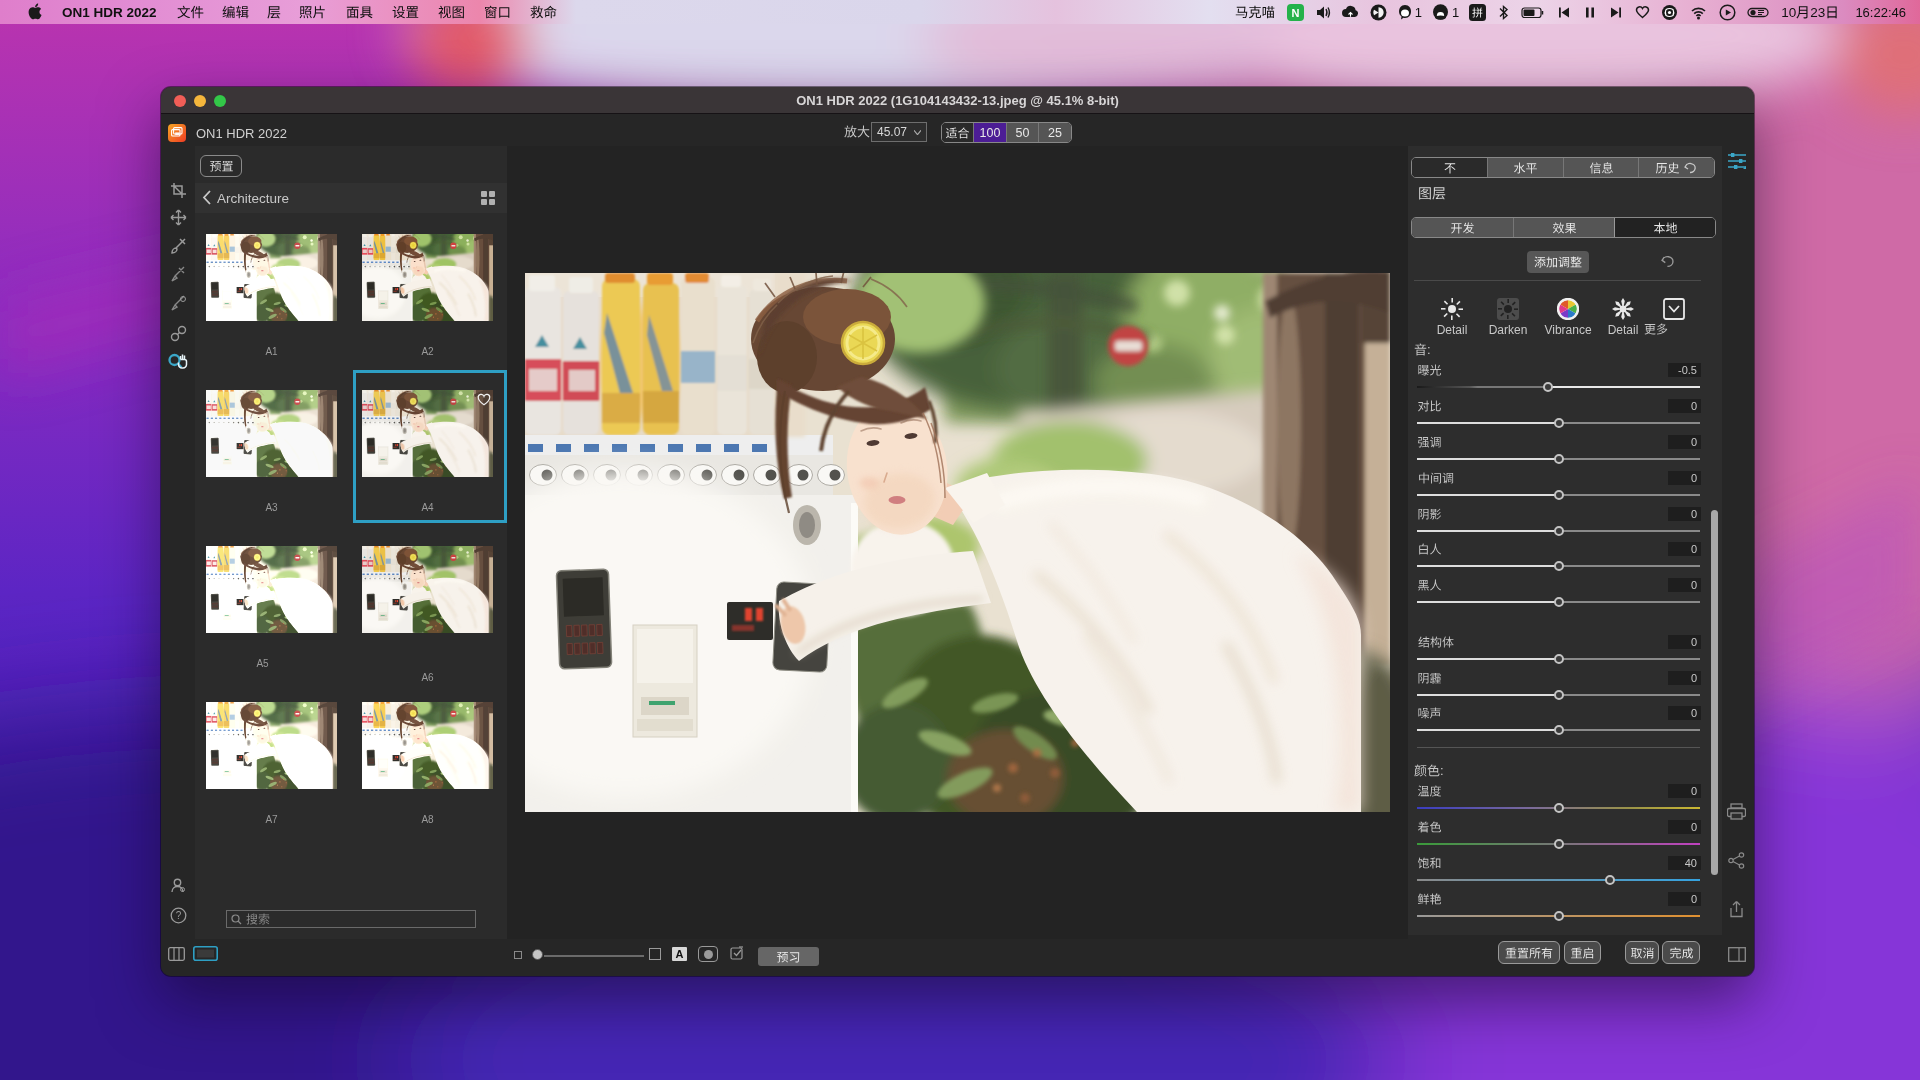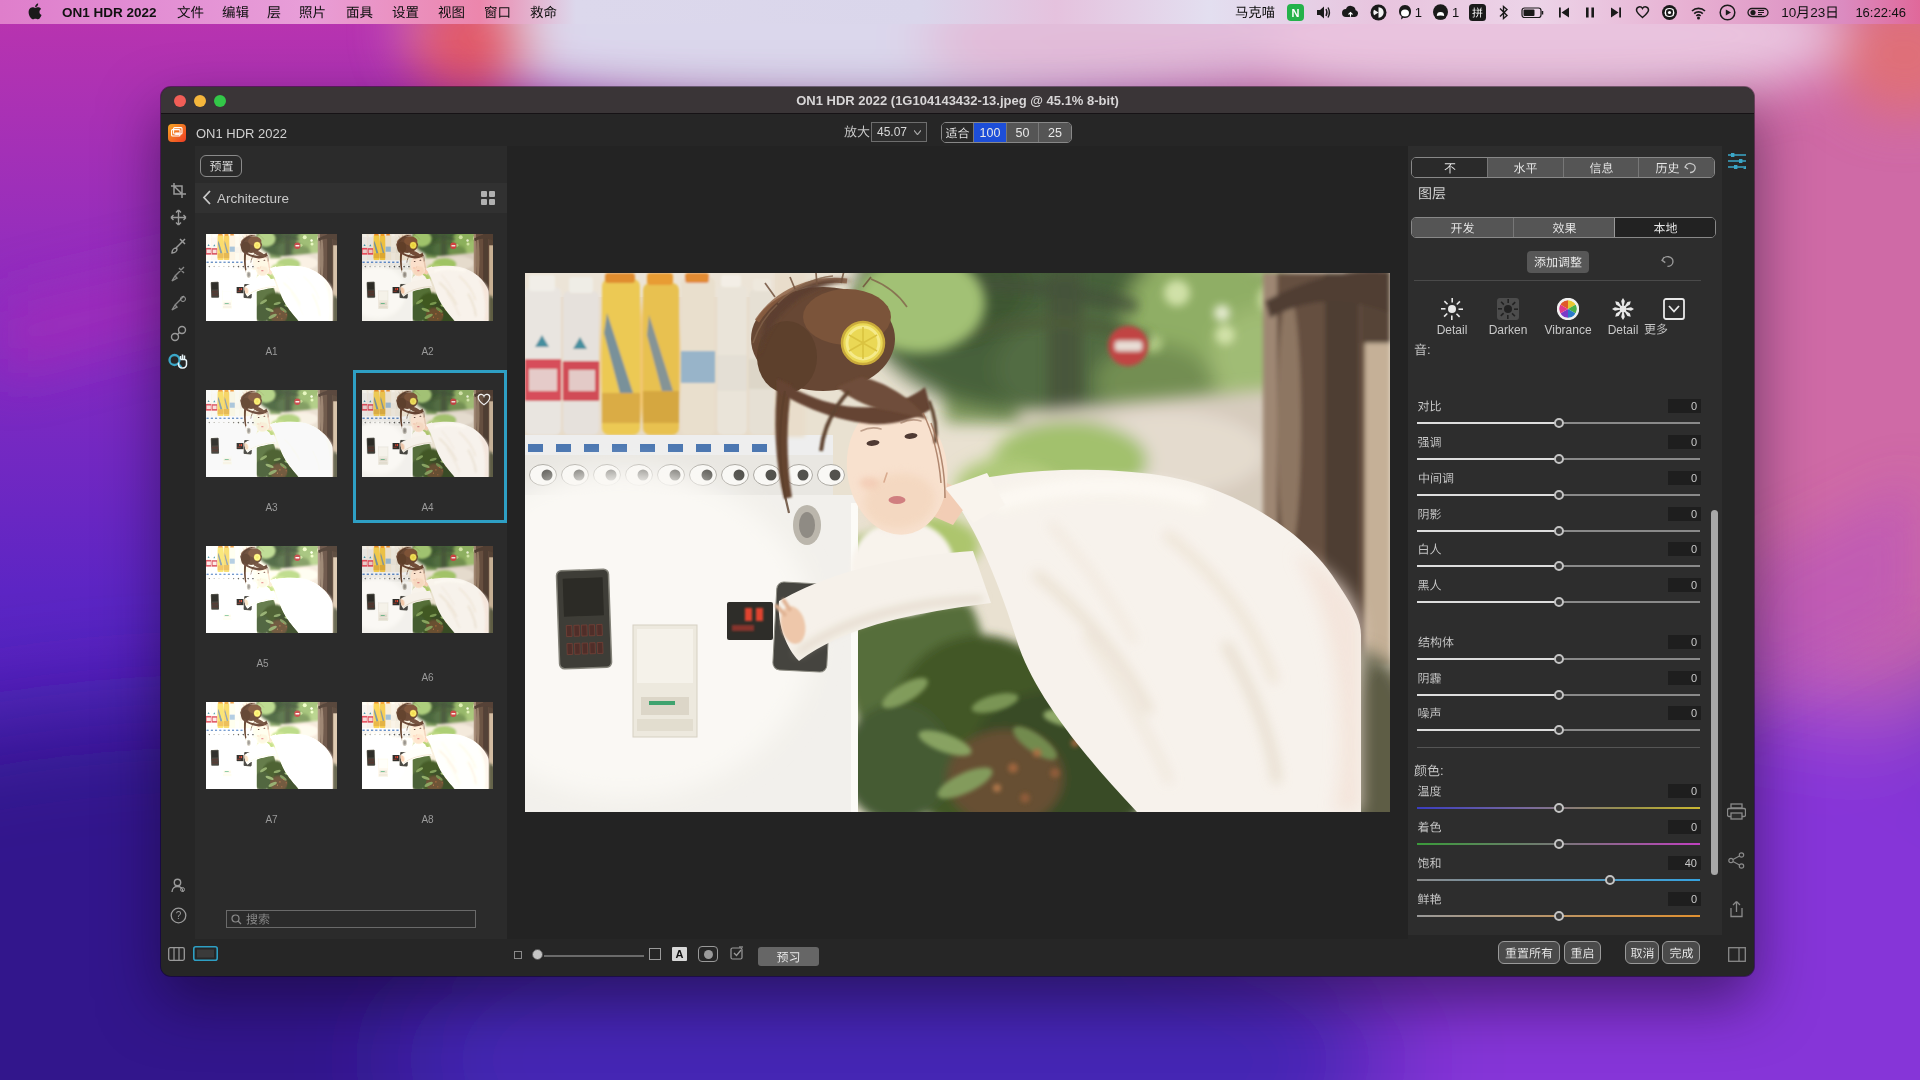--- a/index.html
+++ b/index.html
@@ -266,21 +266,21 @@
     <div class="abs" style="left:710px;top:35px;width:56px;height:20px;border:1px solid #6e6e6e;background:#2d2d2d;color:#d8d8d8;font-size:12px;display:flex;align-items:center;padding:0 5px">45.07<svg width="8" height="5" viewBox="0 0 8 5" style="margin-left:7px">
         <path d="M0,0 L4,5 L8,0" fill="none" stroke="#aaa" stroke-width="1.3"></path>
       </svg></div>
     <div class="seg" style="left:780px;top:35px;height:21px">
 <div style="width:31px;background:#2a2a2a">
         <svg style="width:25px;height:12px;fill:#e8e8e8" viewBox="0 0 2000 1000" preserveAspectRatio="xMidYMid meet">
           <use href="#g9002" x="0"></use>
           <use href="#g5408" x="1000"></use>
         </svg>
       </div>
-<div style="width:33px;background:#1d4ed8;border-left:1px solid #777;font-size:12.5px">100</div>
+<div style="width:33px;background:#4c1d95;border-left:1px solid #777;font-size:12.5px">100</div>
 <div style="width:32px;background:#555;border-left:1px solid #777;font-size:12.5px">50</div>
 <div style="width:33px;background:#555;border-left:1px solid #777;font-size:12.5px">25</div>
     </div>
     <div class="abs" style="left:346px;top:59px;width:901px;height:793px;background:#232323"></div>
     <div class="abs" style="left:364px;top:186px;width:865px;height:539px">
       <svg width="865" height="539" viewBox="0 0 865 539">
         <use href="#scene"></use>
       </svg>
     </div>
     <div class="abs" style="left:9px;top:95px">
@@ -596,20 +596,32 @@
       <svg style="width:24px;height:12px;fill:#c8c8c8" viewBox="0 0 2000 1000" preserveAspectRatio="xMidYMid meet">
         <use href="#g66f4" x="0"></use>
         <use href="#g591a" x="1000"></use>
       </svg>
     </div>
     <div class="abs" style="left:1253px;top:255px;display:flex;align-items:center;color:#c8c8c8;font-size:13px">
       <svg style="width:13px;height:13px;fill:#c8c8c8" viewBox="0 0 1000 1000" preserveAspectRatio="xMidYMid meet">
         <use href="#g97f3" x="0"></use>
       </svg>
       <span>:</span>
+    </div>
+    <div class="slrow" style="top:276px">
+      <div class="sllabel">
+        <svg style="width:25px;height:12px;fill:#c8c8c8" viewBox="0 0 2000 1000" preserveAspectRatio="xMidYMid meet">
+          <use href="#g66dd" x="0"></use>
+          <use href="#g5149" x="1000"></use>
+        </svg>
+      </div>
+      <div class="slval">-0.5</div>
+      <div class="sltrack" style="background:linear-gradient(90deg,#1a1a1a,#555 40%,#777 46%);width:46%"></div>
+      <div class="sltrack" style="left:auto;right:1px;width:52%;background:#e8e8e8"></div>
+      <div class="slknob" style="left:129px"></div>
     </div>
     <div class="slrow" style="top:312px">
       <div class="sllabel">
         <svg style="width:25px;height:12px;fill:#c8c8c8" viewBox="0 0 2000 1000" preserveAspectRatio="xMidYMid meet">
           <use href="#g5bf9" x="0"></use>
           <use href="#g6bd4" x="1000"></use>
         </svg>
       </div>
       <div class="slval">0</div>
       <div class="sltrack" style="width:49%;background:#ddd"></div>

